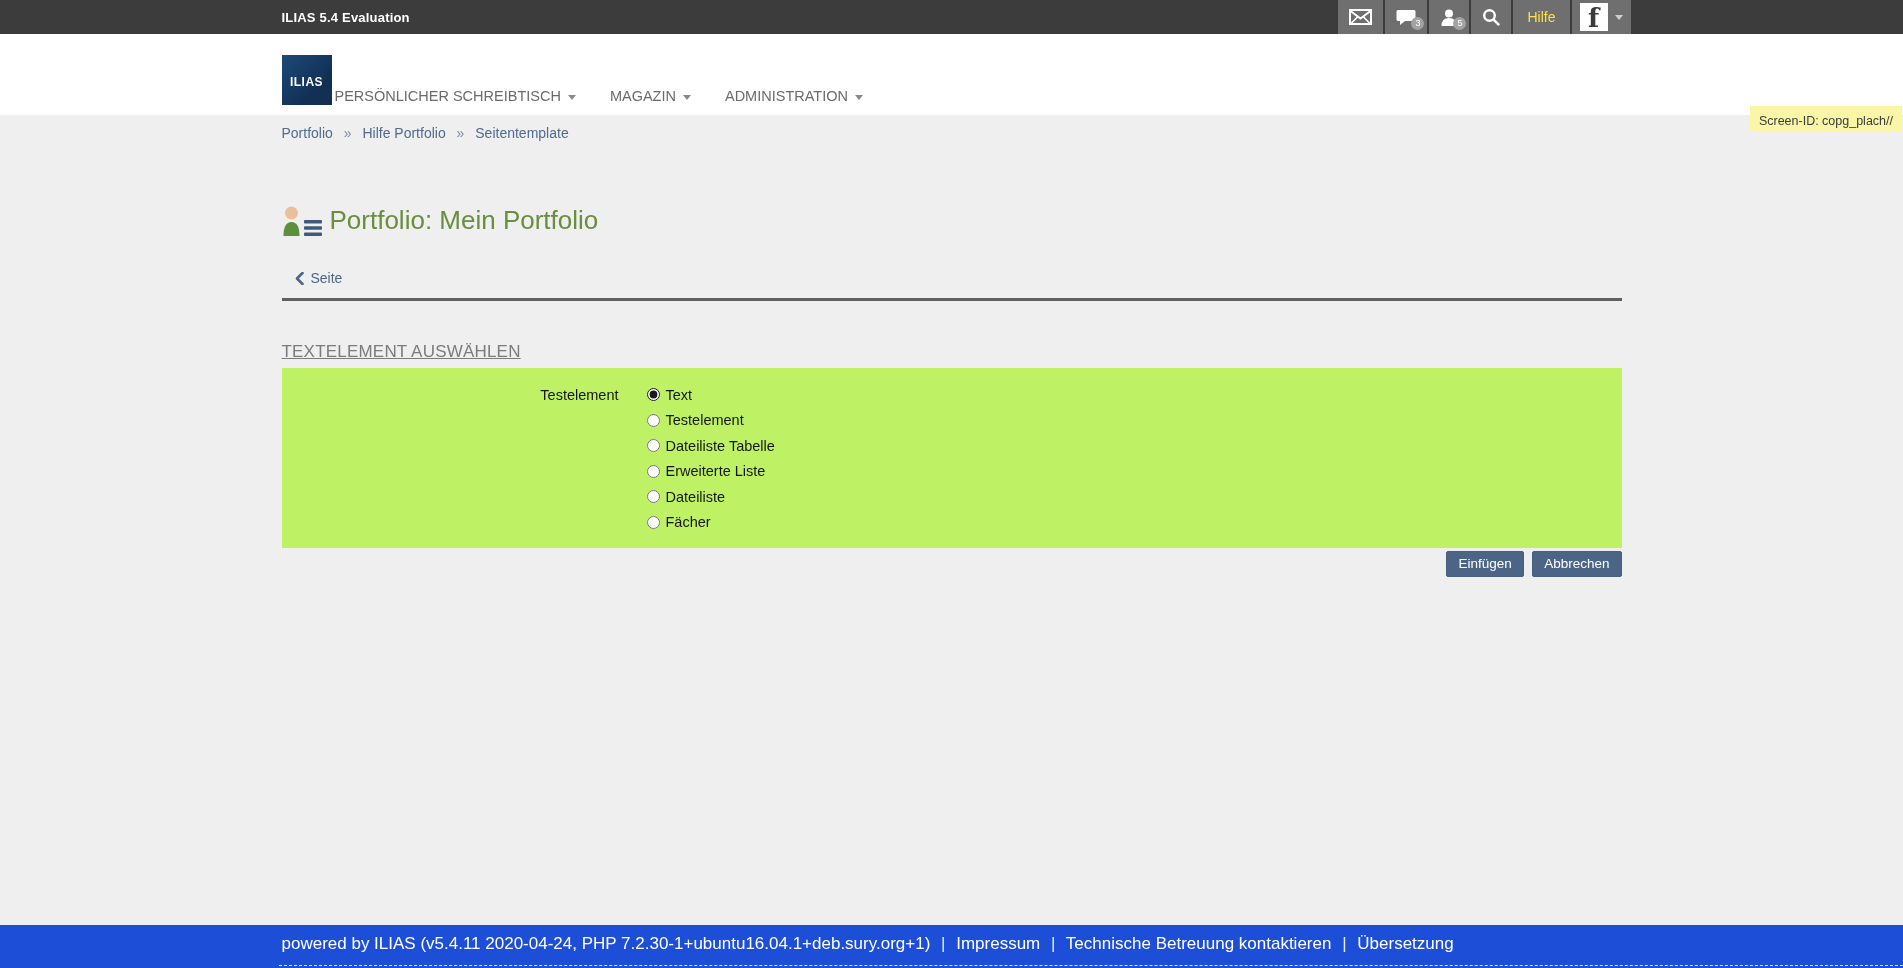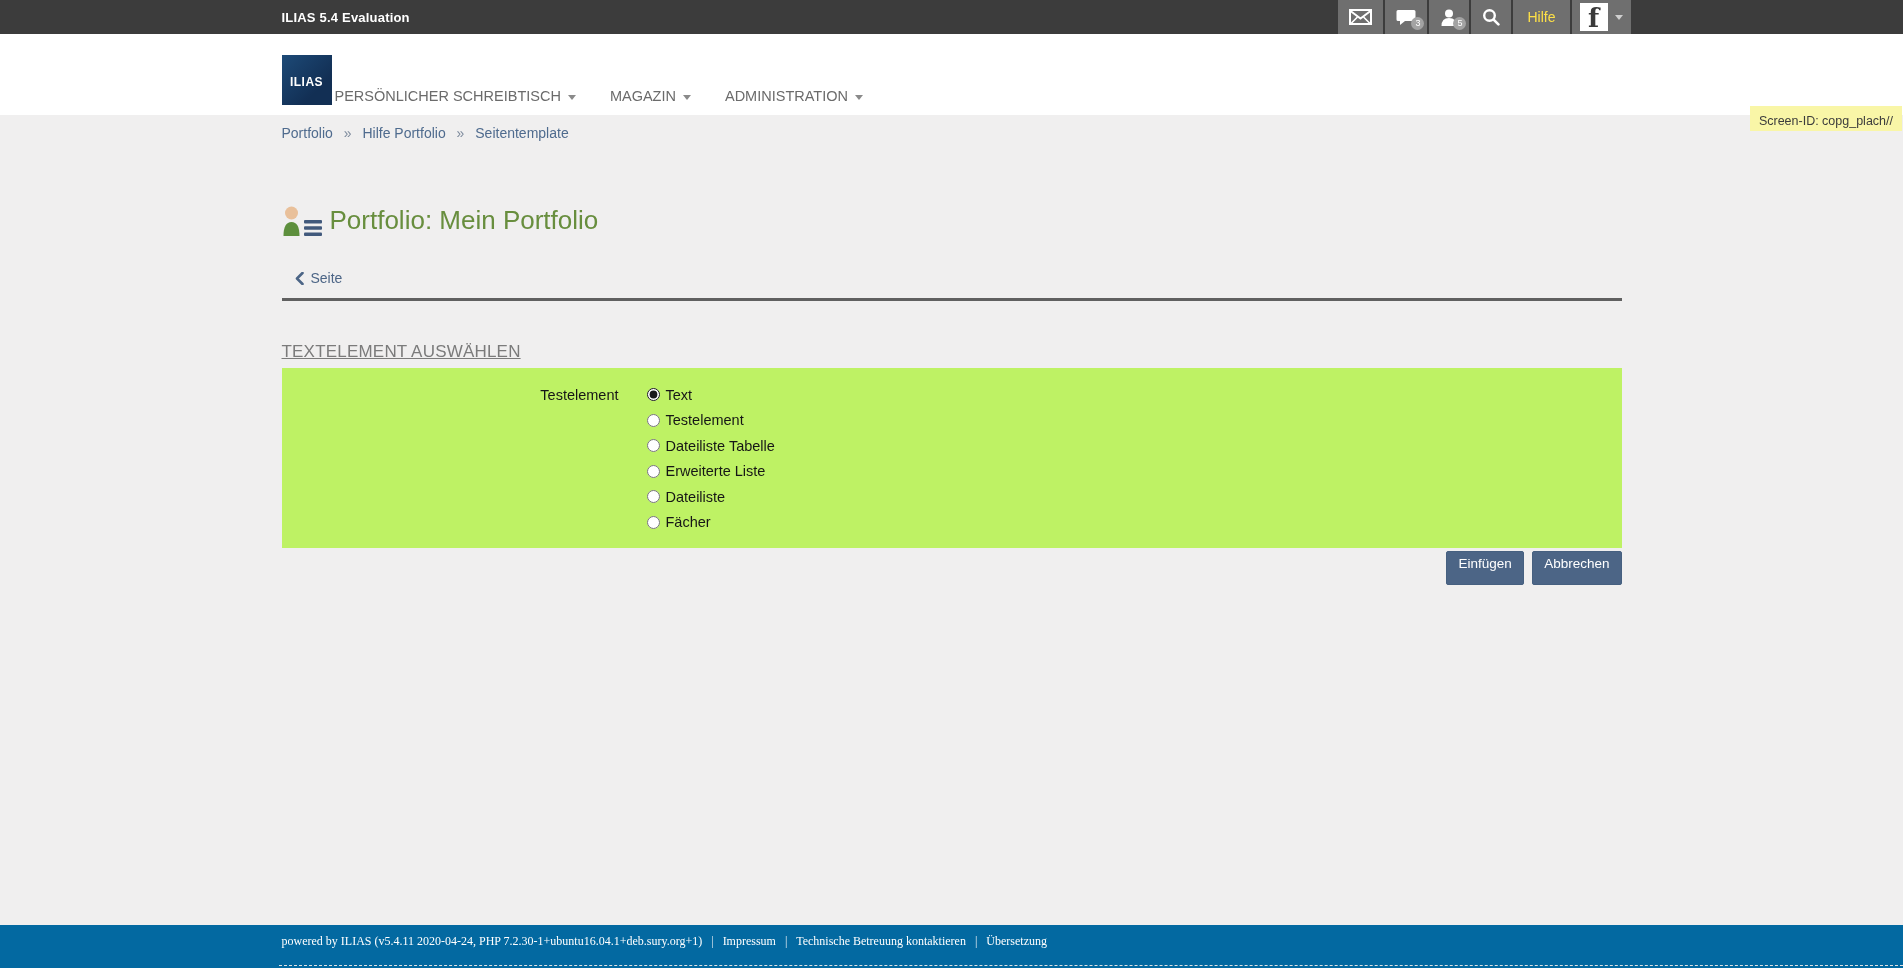--- a/index.html
+++ b/index.html
@@ -92,25 +92,25 @@
   .form-label { width:320px; text-align:right; font-size:14.5px; color:#161616; padding-top:2px; flex:0 0 auto; }
   .radio-col { margin-left:28px; }
   .radio-opt { display:flex; align-items:center; height:20px; margin-bottom:5.5px; font-size:14.5px; color:#161616; }
   .radio-opt input { margin:0 6px 0 0; width:13px; height:13px; accent-color:#1a1a1a; cursor:pointer; }
   .radio-opt label { cursor:pointer; }
 
   .cmd-row { margin-top:3px; text-align:right; }
   .btn {
     display:inline-block; background:#4c6586; color:#fff; border:1px solid #466080;
     font-family:"Liberation Sans", sans-serif; font-size:13.5px;
-    padding:4px 11px 13px; border-radius:2px; margin-left:4px; cursor:pointer;
-  }
-
-  
-  .footer { background:#0369a1; height:43px; flex:0 0 auto; position:relative; color:#fff; font-size:12px;font-family:Liberation Serif, serif; }
+    padding:4px 11px 5px; border-radius:2px; margin-left:4px; cursor:pointer;
+  }
+
+  
+  .footer { background:#1d4ed8; height:43px; flex:0 0 auto; position:relative; color:#fff; font-size:17px; }
   .footer .wrap { padding-top:9px; }
   .footer a { color:#fff; text-decoration:none; cursor:pointer; }
   .foot-sep { margin:0 6px; color:#e8edf3; }
   .footer-dashes {
     position:absolute; left:279px; right:0; bottom:2px; height:0;
     border-top:1px dashed #e3e3e3;
   }
 </style>
 </head>
 <body>

